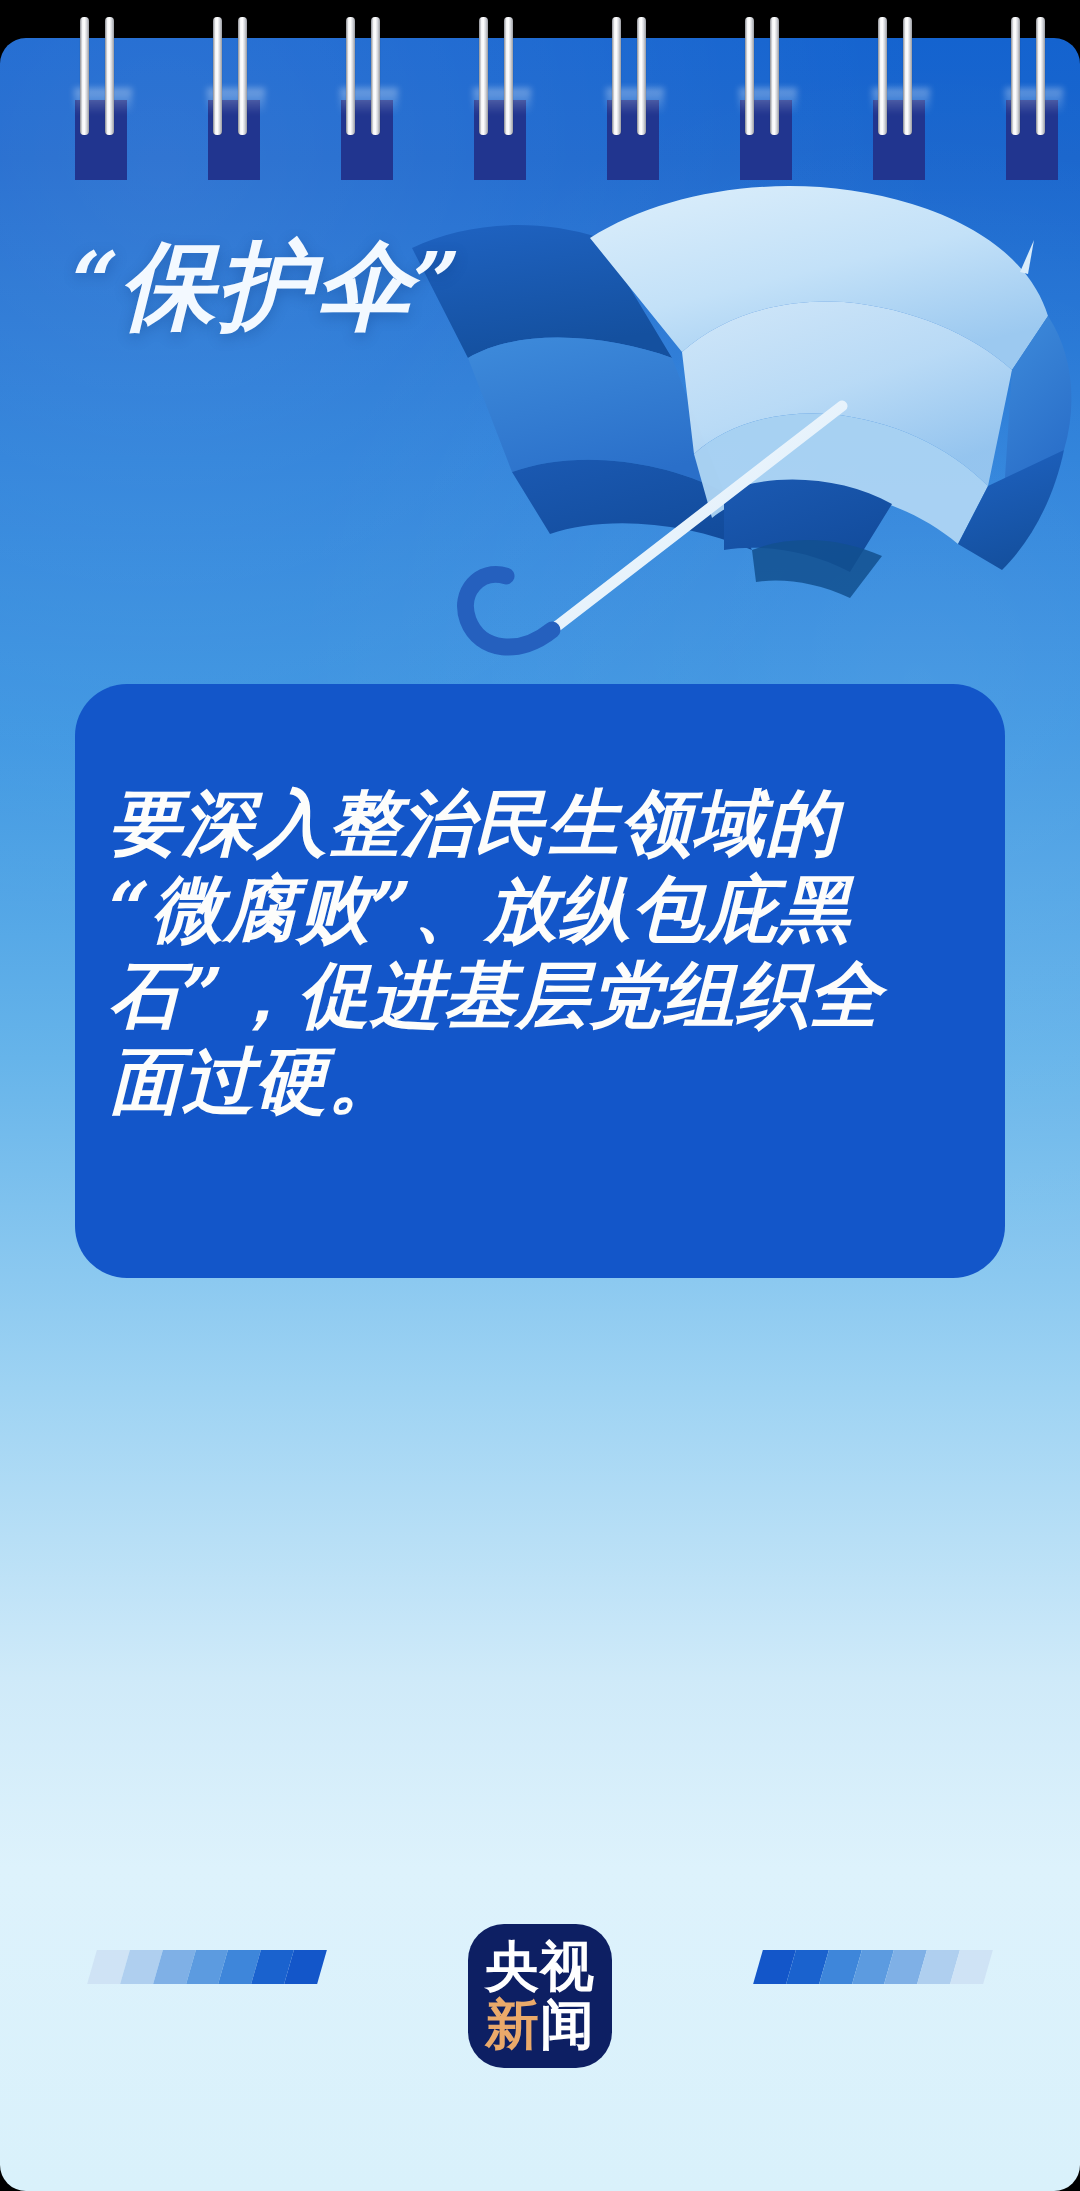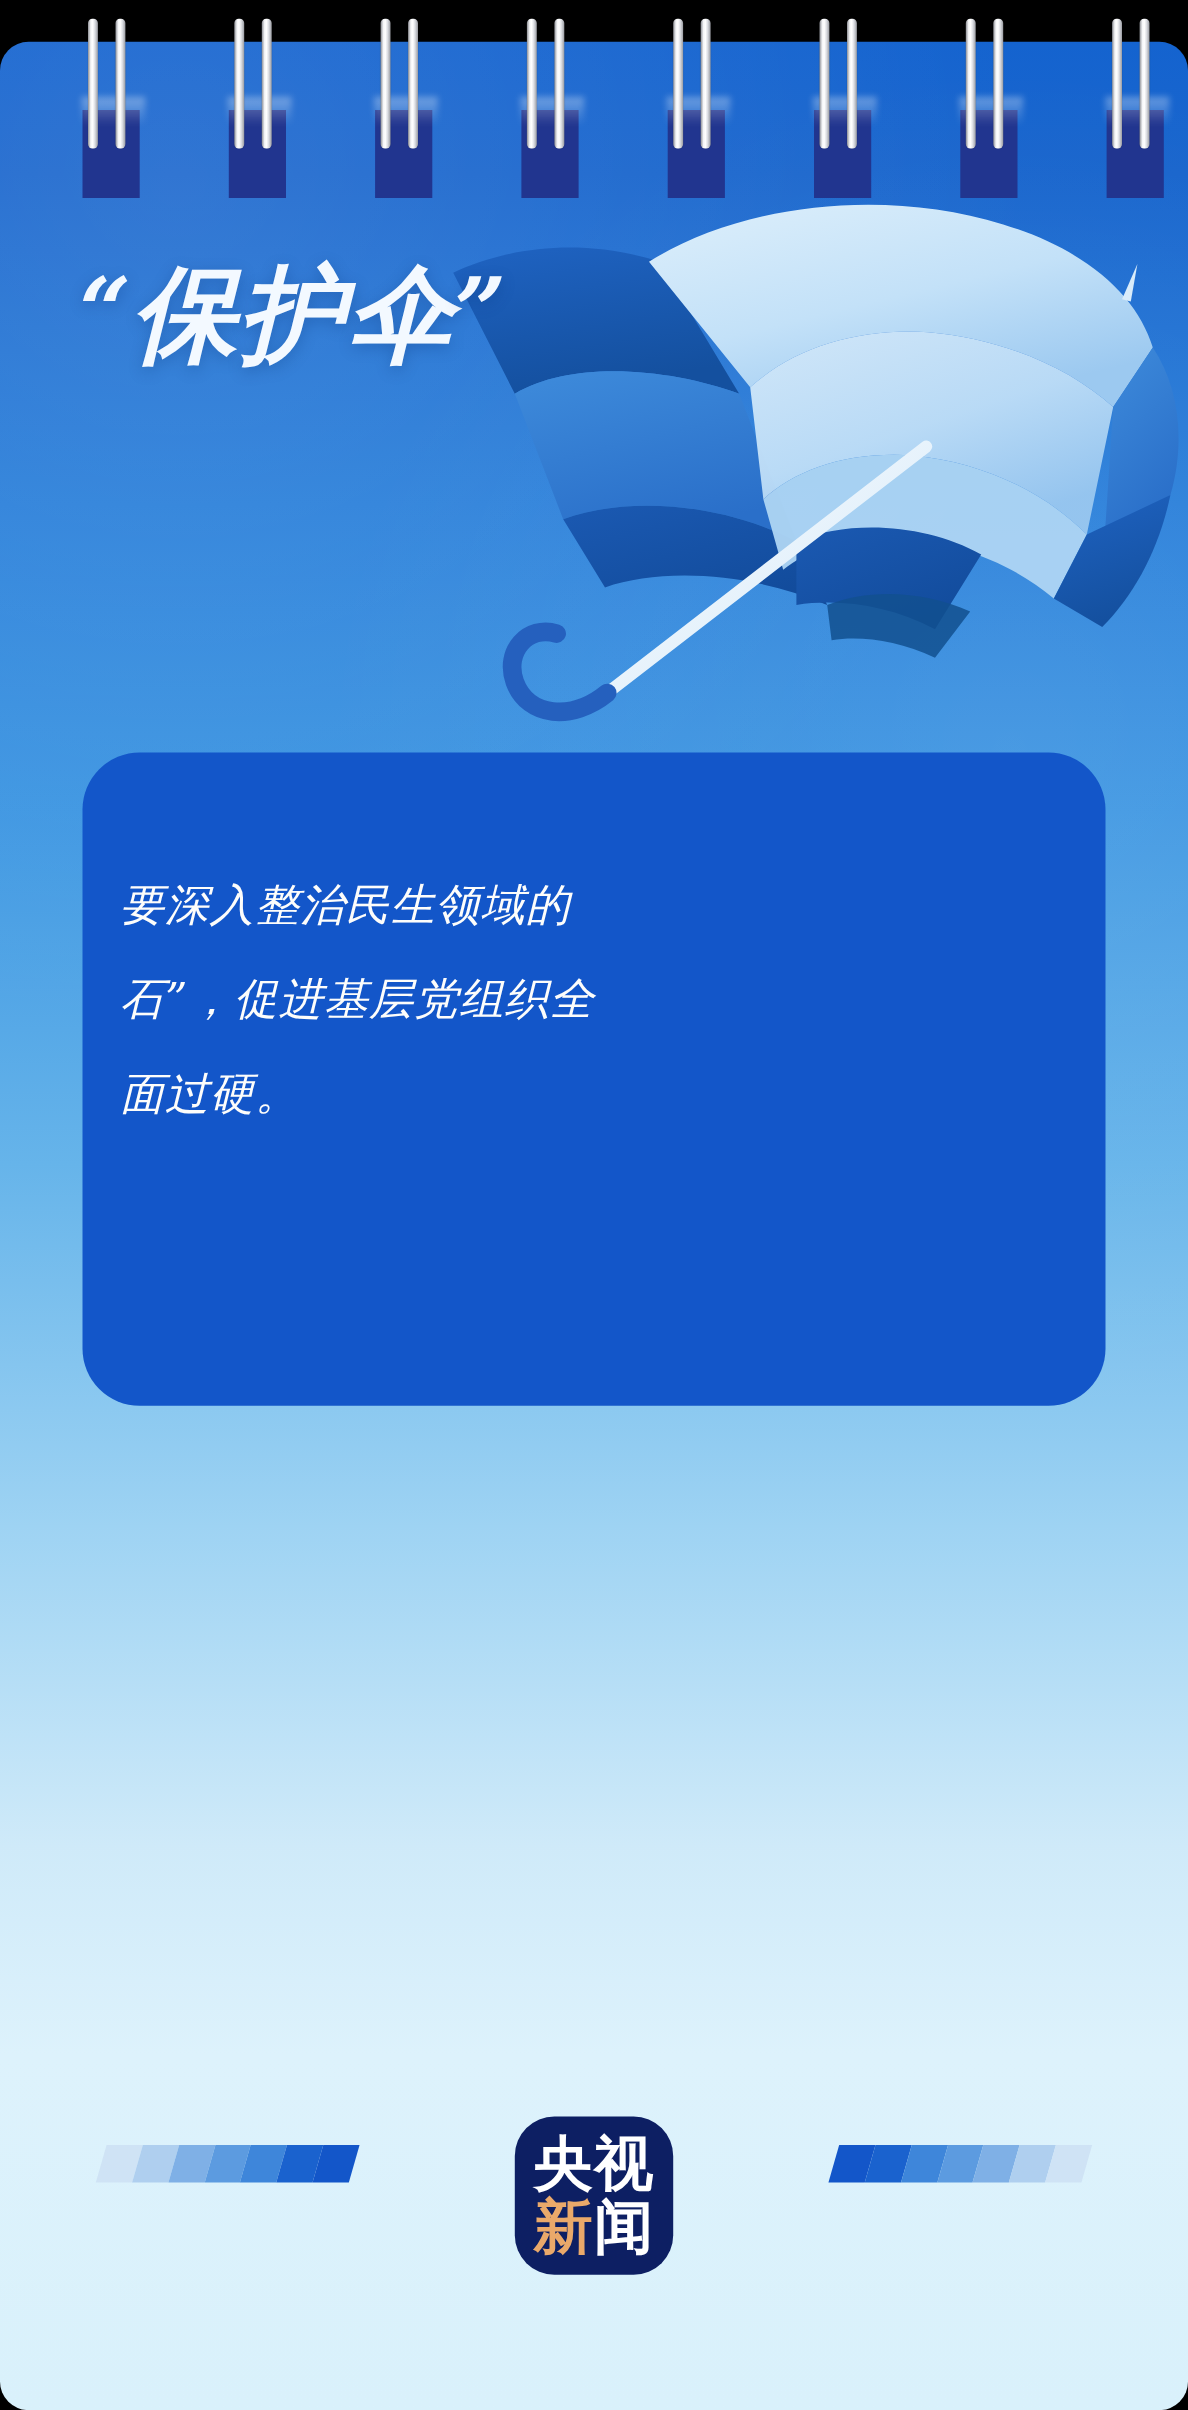--- a/index.html
+++ b/index.html
@@ -151,23 +151,23 @@
     border-radius: 52px;
     z-index: 25;
   }
   .quote-body {
     position: absolute;
     left: 34px;
     top: 96px;
     width: 862px;
     color: #fdfdfb;
     font-family: "DejaVu Serif", "Liberation Serif", serif;
-    font-weight: 400;
+    font-weight: 700;
     font-style: italic;
-    font-size: 40px;
+    font-size: 72px;
     line-height: 86px;
     letter-spacing: 1px;
   }
   .quote-body .qline { white-space: nowrap; }
 
   .attribution {
     position: absolute;
     left: 34px;
     right: 38px;
     top: 540px;
@@ -296,20 +296,21 @@
 
   <div class="headline">
     <div class="hl hl-1">
       <span class="qm">“</span><span>保护伞</span><span class="qm">”</span>
     </div>
   </div>
 
   <div class="quote-card">
     <div class="quote-body">
       <div class="qline">要深入整治民生领域的</div>
+      <div class="qline">“微腐败”、放纵包庇黑</div>
       <div class="qline">石”，促进基层党组织全</div>
       <div class="qline">面过硬。</div>
     </div>
 
     <div class="attribution">
     </div>
   </div>
 
   <div class="footer">
     <div class="deco-bar deco-left">

